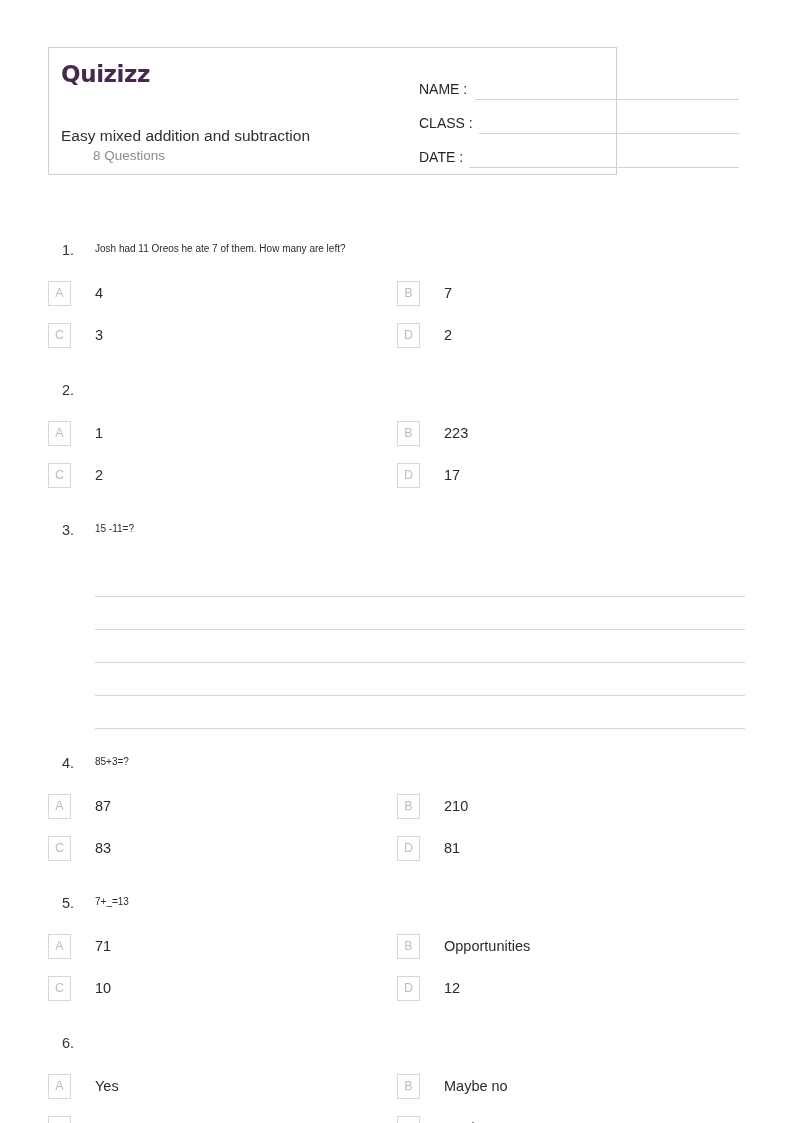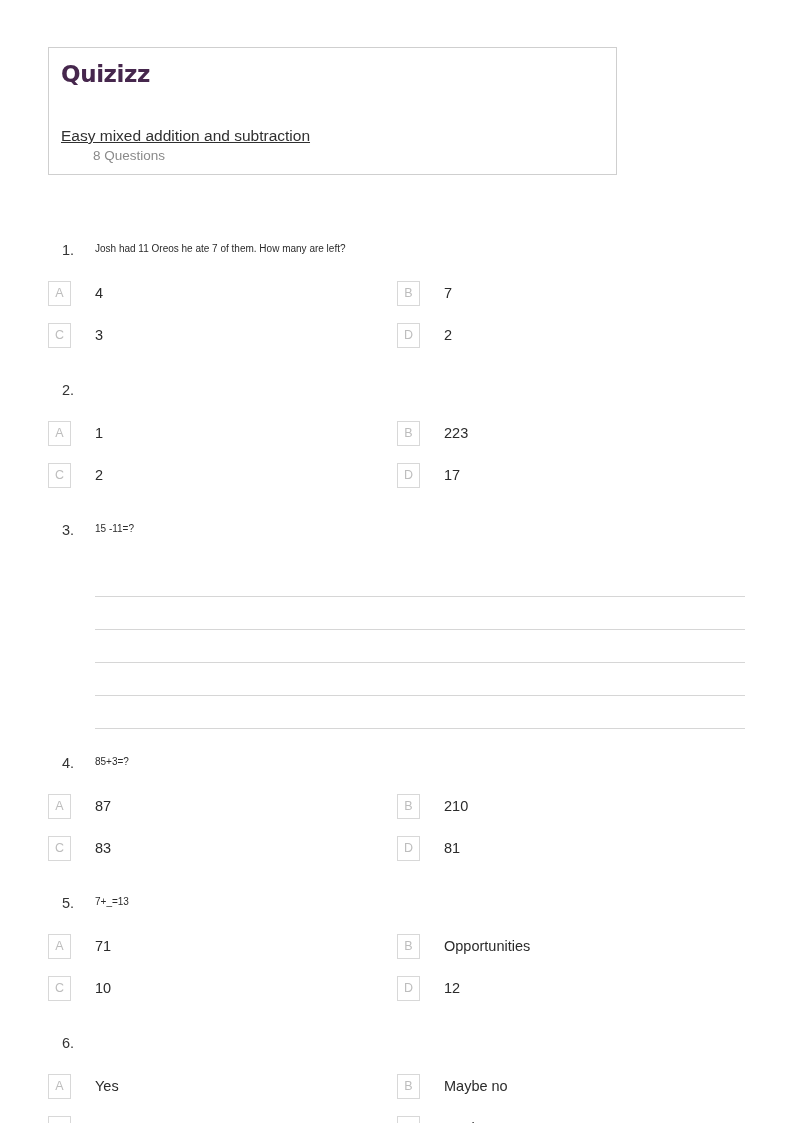--- a/index.html
+++ b/index.html
@@ -44,21 +44,20 @@
     color: #46274d;
     font-family: "DejaVu Sans", sans-serif;
   }
   .quiz-title {
     position: absolute;
     left: 0;
     top: 79px;
     font-size: 15.5px;
     color: #303030;
     white-space: nowrap;
-    text-decoration: underline;
   }
   .quiz-subtitle {
     position: absolute;
     left: 0;
     top: 100px;
     font-size: 13.5px;
     color: #8a8a8a;
     margin-left: 32px;
   }
 
@@ -174,20 +173,34 @@
 <body>
 
 <div class="header-card">
 
   <div class="header-left">
     <div class="logo"><span>Quizizz</span></div>
     <div class="quiz-title">Easy mixed addition and subtraction</div>
     <div class="quiz-subtitle">8 Questions</div>
   </div>
 
+  <div class="header-right">
+    <div class="field-row name">
+      <span class="field-label">NAME :</span>
+      <span class="field-line"></span>
+    </div>
+    <div class="field-row">
+      <span class="field-label">CLASS :</span>
+      <span class="field-line"></span>
+    </div>
+    <div class="field-row">
+      <span class="field-label">DATE  :</span>
+      <span class="field-line"></span>
+    </div>
+  </div>
 
 </div>
 
 <div class="questions" id="questions-container">
     <div class="question">
       <div class="q-head">
         <div class="q-num">1.</div>
         <div class="q-text">Josh had 11 Oreos he ate 7 of them. How many are left?</div>
       </div>
       <div class="options">

